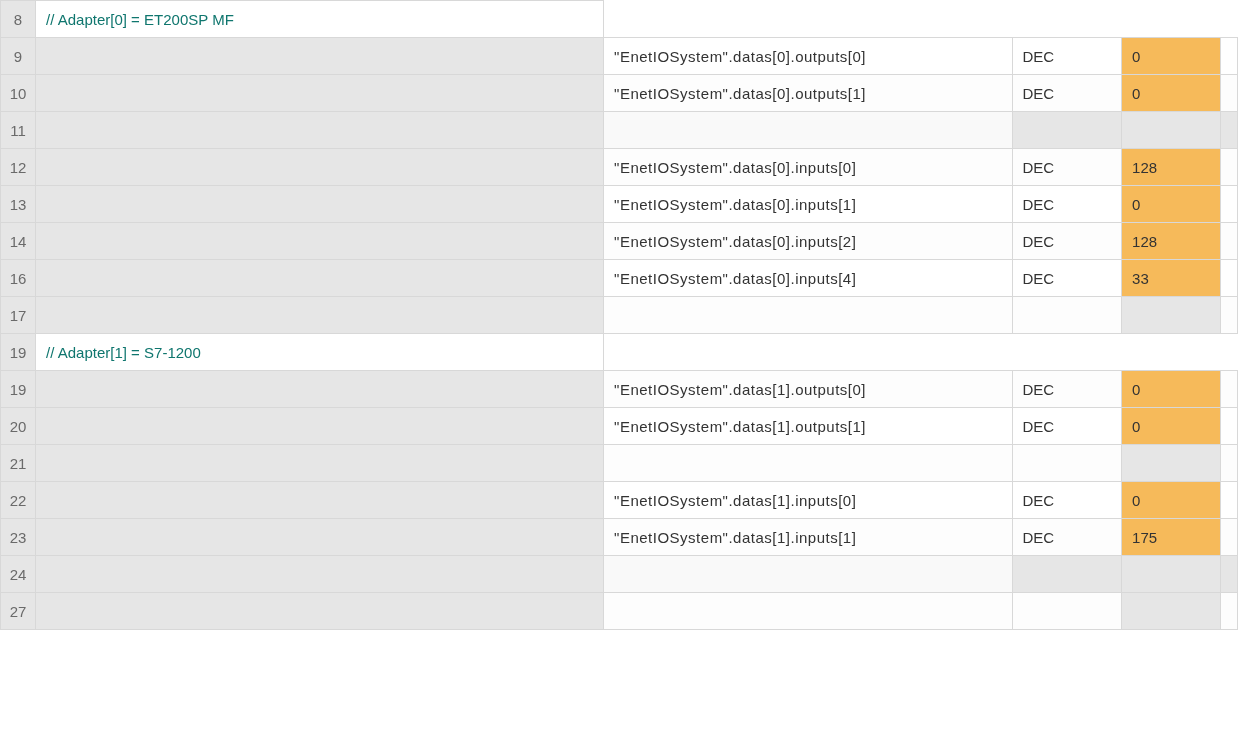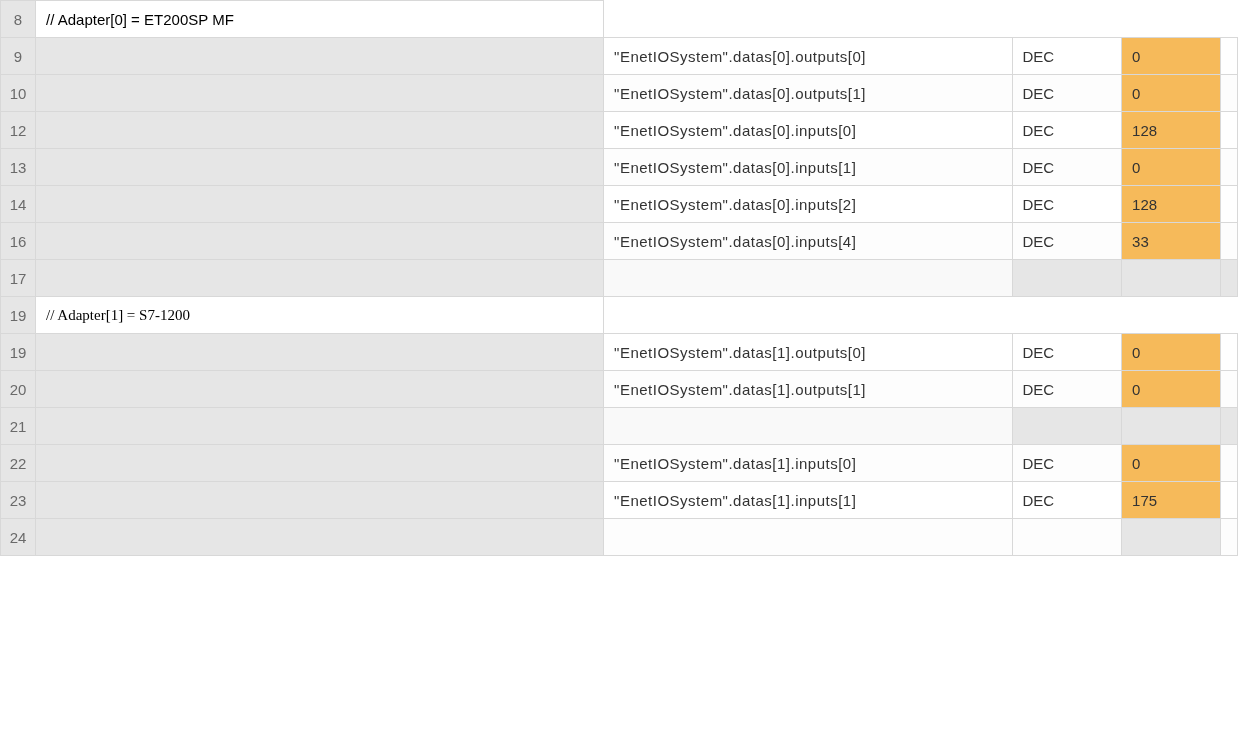--- a/index.html
+++ b/index.html
@@ -58,21 +58,21 @@
   }
   .extra {
     width: auto;
     padding-left: 10px;
   }
   .comment {
     display: table-cell;
     vertical-align: middle;
     border: 1px solid #d8d8d8;
     padding-left: 10px;
-    color: #000000;
+    color: #0f766e;
   }
   .blank .val { background: #e6e6e6; }
   .blank .fmt { background: #e6e6e6; }
   .blank .extra { background: #e6e6e6; }
   .blank .name { background: #f9f9f9; }
   
   .row:nth-child(odd) .name,
   .row:nth-child(odd) .fmt,
   .row:nth-child(odd) .extra {
     background: #fdfdfd;
@@ -95,20 +95,28 @@
       <div class="cell extra"></div>
     </div>
     <div class="row">
       <div class="cell ln">10</div>
       <div class="cell spacer"></div>
       <div class="cell name">"EnetIOSystem".datas[0].outputs[1]</div>
       <div class="cell fmt">DEC</div>
       <div class="cell val hl">0</div>
       <div class="cell extra"></div>
     </div>
+    <div class="row blank">
+      <div class="cell ln">11</div>
+      <div class="cell spacer"></div>
+      <div class="cell name"></div>
+      <div class="cell fmt"></div>
+      <div class="cell val"></div>
+      <div class="cell extra"></div>
+    </div>
     <div class="row">
       <div class="cell ln">12</div>
       <div class="cell spacer"></div>
       <div class="cell name">"EnetIOSystem".datas[0].inputs[0]</div>
       <div class="cell fmt">DEC</div>
       <div class="cell val hl">128</div>
       <div class="cell extra"></div>
     </div>
     <div class="row">
       <div class="cell ln">13</div>
@@ -137,21 +145,21 @@
     <div class="row blank">
       <div class="cell ln">17</div>
       <div class="cell spacer"></div>
       <div class="cell name"></div>
       <div class="cell fmt"></div>
       <div class="cell val"></div>
       <div class="cell extra"></div>
     </div>
     <div class="row">
       <div class="cell ln">19</div>
-      <div class="comment" colspan="5" style="display: table-cell; width: 1196px; font-family: Liberation Serif, serif;">// Adapter[1] = S7-1200</div>
+      <div class="comment" colspan="5" style="display: table-cell; width: 1196px;">// Adapter[1] = S7-1200</div>
     </div>
     <div class="row">
       <div class="cell ln">19</div>
       <div class="cell spacer"></div>
       <div class="cell name">"EnetIOSystem".datas[1].outputs[0]</div>
       <div class="cell fmt">DEC</div>
       <div class="cell val hl">0</div>
       <div class="cell extra"></div>
     </div>
     <div class="row">
@@ -181,19 +189,27 @@
     <div class="row">
       <div class="cell ln">23</div>
       <div class="cell spacer"></div>
       <div class="cell name">"EnetIOSystem".datas[1].inputs[1]</div>
       <div class="cell fmt">DEC</div>
       <div class="cell val hl">175</div>
       <div class="cell extra"></div>
     </div>
     <div class="row blank">
       <div class="cell ln">24</div>
+      <div class="cell spacer"></div>
+      <div class="cell name"></div>
+      <div class="cell fmt"></div>
+      <div class="cell val"></div>
+      <div class="cell extra"></div>
+    </div>
+    <div class="row blank">
+      <div class="cell ln">27</div>
       <div class="cell spacer"></div>
       <div class="cell name"></div>
       <div class="cell fmt"></div>
       <div class="cell val"></div>
       <div class="cell extra"></div>
     </div>
   </div>
 
 </body></html>

